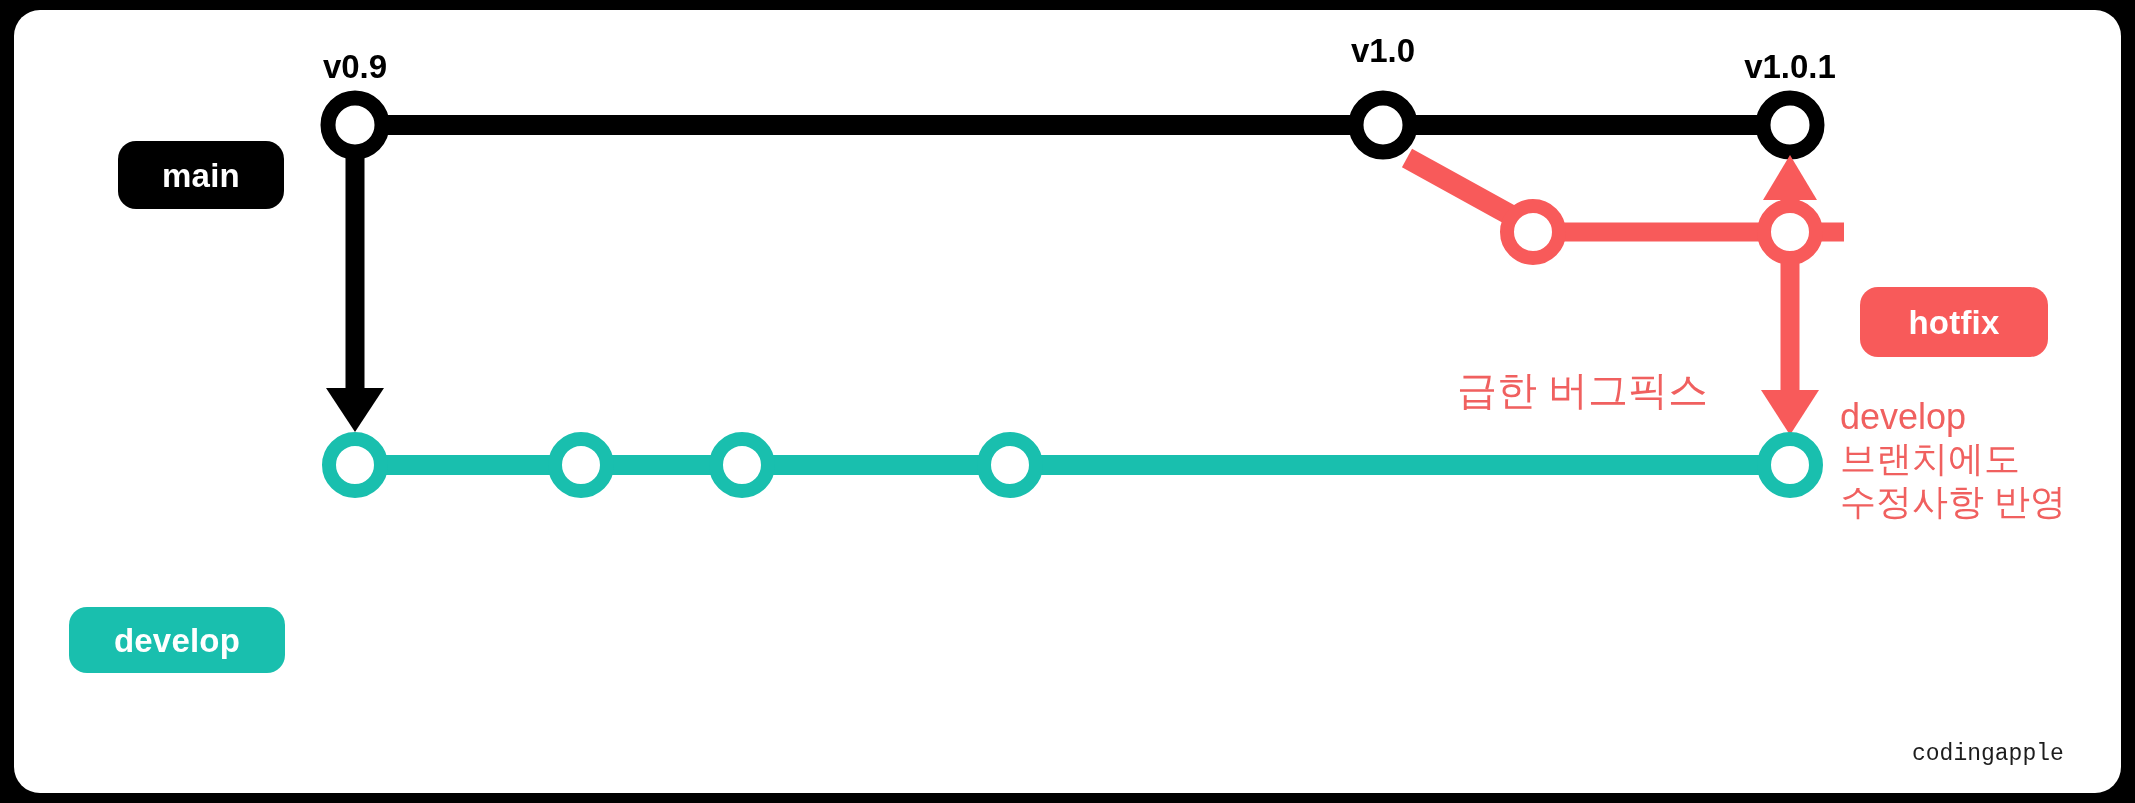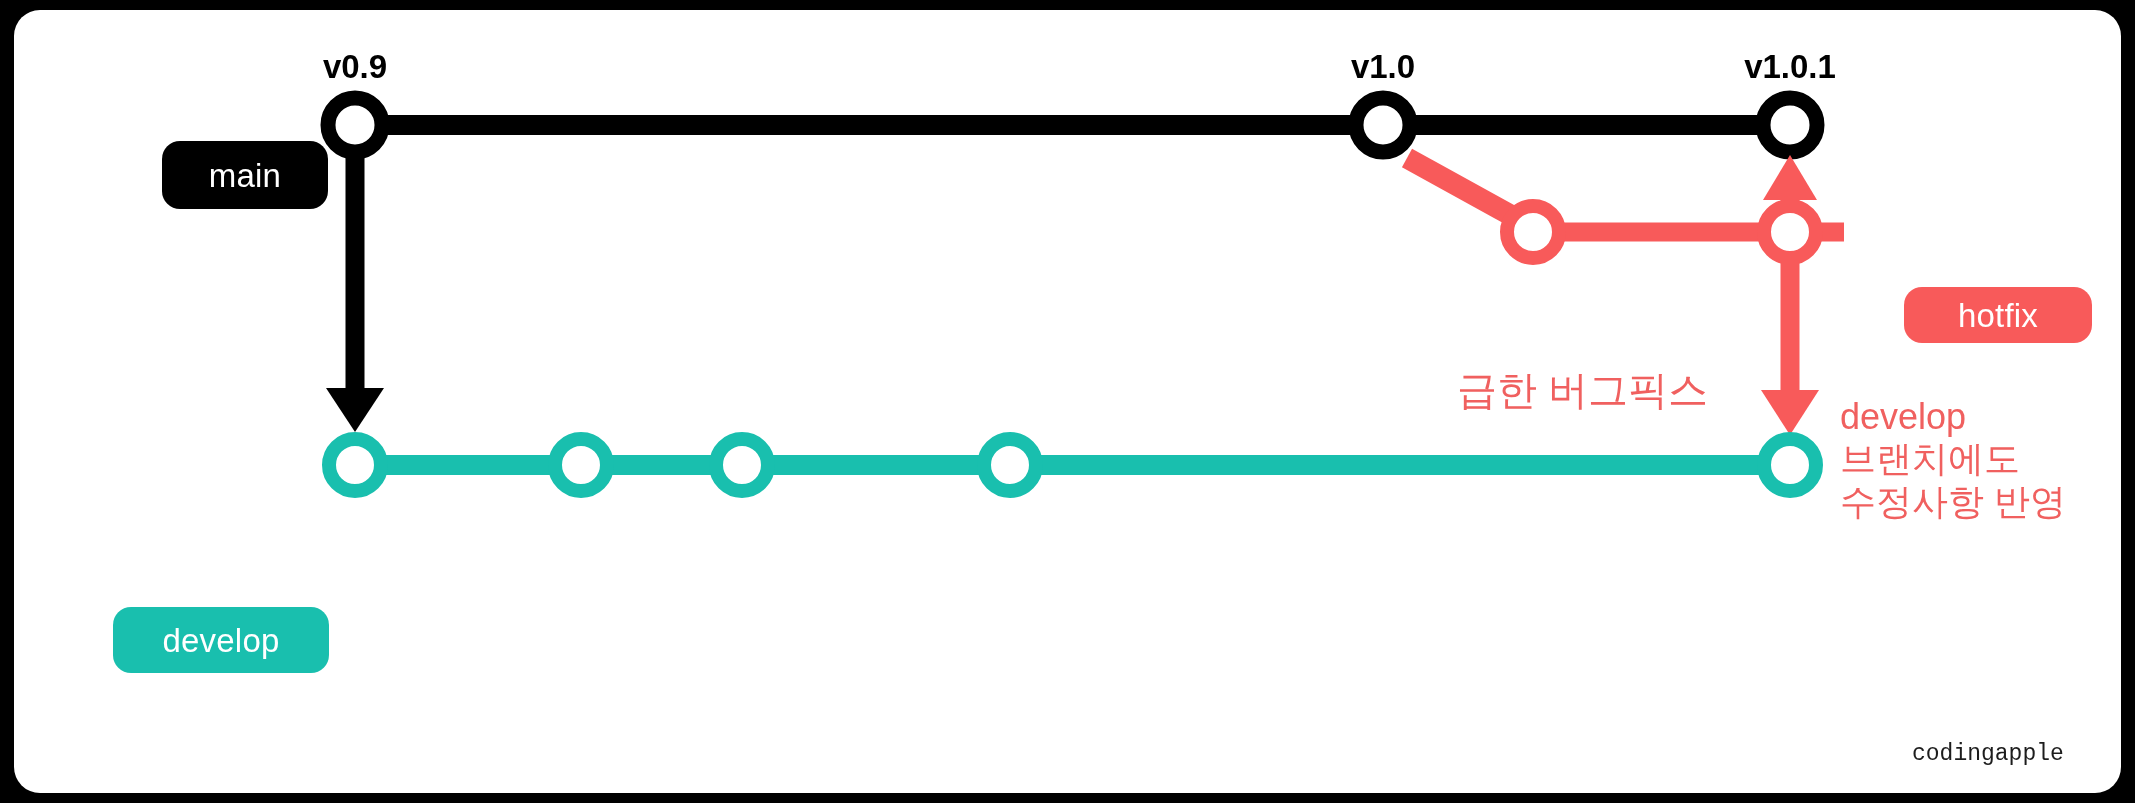--- a/index.html
+++ b/index.html
@@ -37,25 +37,24 @@
     height: 783px;
     display: block;
   }
   .badge {
     position: absolute;
     display: flex;
     align-items: center;
     justify-content: center;
     border-radius: 16px;
     color: #ffffff;
-    font-weight: normal;
+    font-weight: bold;
     letter-spacing: 0.2px;
     line-height: 1;
     white-space: nowrap;
-    margin-left: 44px;
   }
   #badge-main {
     left: 104px;
     top: 131px;
     width: 166px;
     height: 68px;
     background: #000000;
     font-size: 33px;
     border-radius: 18px;
   }
@@ -65,36 +64,36 @@
     width: 216px;
     height: 66px;
     background: #19BFAE;
     font-size: 33px;
     border-radius: 18px;
   }
   #badge-hotfix {
     left: 1846px;
     top: 277px;
     width: 188px;
-    height: 56px;
+    height: 70px;
     background: #F85A5A;
     font-size: 33px;
     border-radius: 18px;
   }
   .tag-label {
     position: absolute;
     color: #000000;
     font-size: 33px;
     font-weight: bold;
     line-height: 1;
     white-space: nowrap;
     transform: translateX(-50%);
   }
   #tag-v09  { left: 341px;  top: 40px; }
-  #tag-v10  { left: 1369px; top: 40px; }
+  #tag-v10  { left: 1369px; top: 24px; }
   #tag-v101 { left: 1776px; top: 40px; }
 
   .note {
     position: absolute;
     color: #F0605F;
     line-height: 1.18;
     white-space: pre-line;
   }
   #note-bugfix {
     left: 1443px;

